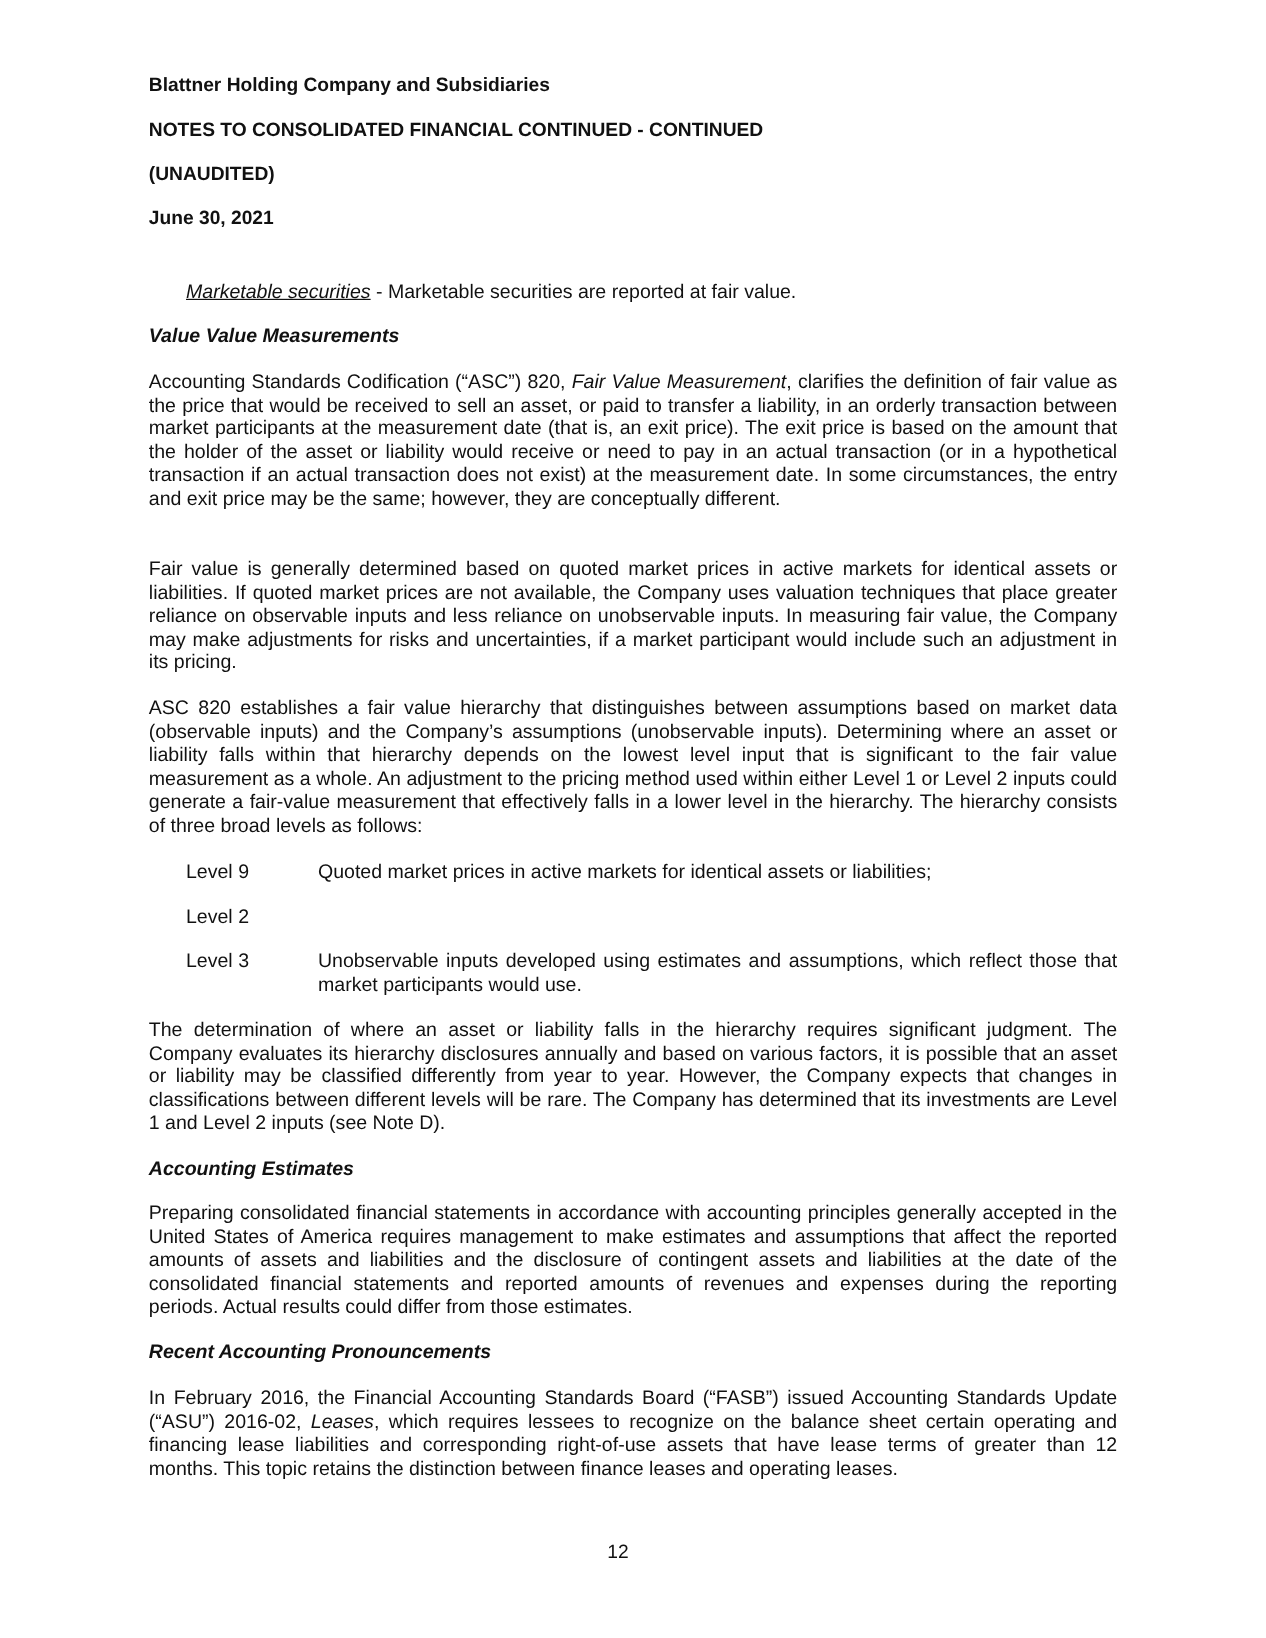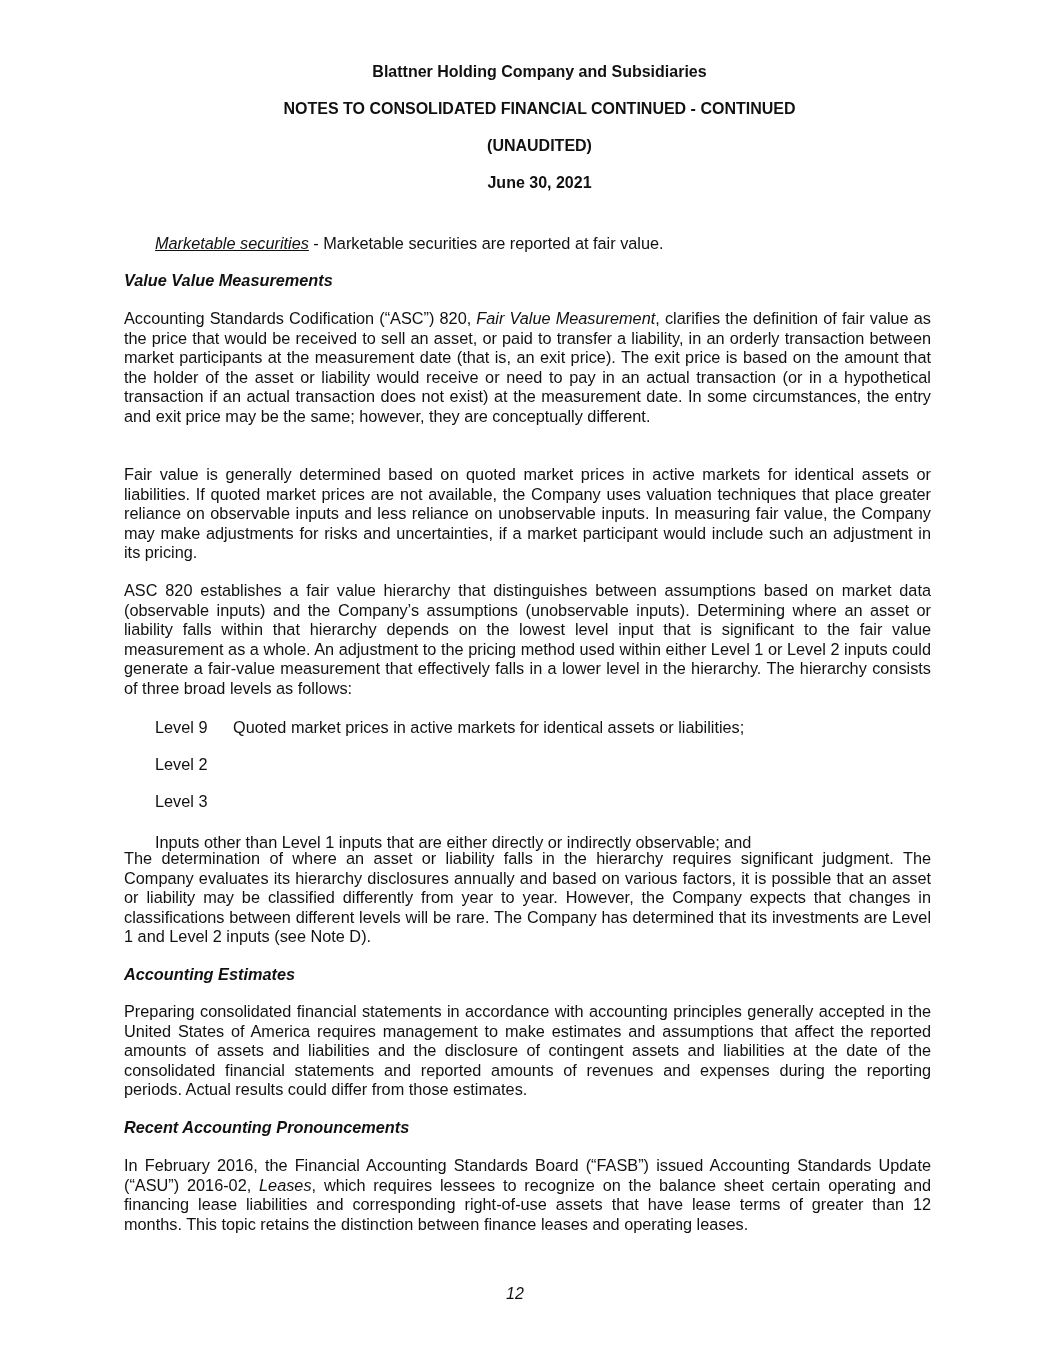--- a/index.html
+++ b/index.html
@@ -18,23 +18,22 @@
     line-height: 19.6px;
   }
   .page {
     position: absolute;
     left: 124px;
     top: 0;
     width: 807px;
   }
   .hdr {
     position: absolute;
-    left: 12px;
+    left: 0;
     width: 807px;
-    text-align: center;
     font-weight: bold;
     font-size: 16px;
   }
   .block {
     position: absolute;
     left: 0;
     width: 807px;
   }
   .justify {
     text-align: justify;
@@ -53,29 +52,29 @@
     display: flex;
   }
   .level-label {
     width: 78px;
     flex: 0 0 78px;
   }
   .level-text {
     flex: 1 1 auto;
     text-align: justify;
     text-align-last: left;
+    margin-left: 32px;
   }
   .page-number {
     position: absolute;
     left: 0;
     width: 1030px;
     text-align: center;
     top: 1284px;
     font-size: 16px;
-    font-style: italic;
   }
 </style>
 </head>
 <body>
 
 <div class="page">
 
   <div class="hdr" style="top:62px;">Blattner Holding Company and Subsidiaries</div>
   <div class="hdr" style="top:99px;">NOTES TO CONSOLIDATED FINANCIAL CONTINUED - CONTINUED</div>
   <div class="hdr" style="top:136px;">(UNAUDITED)</div>
@@ -94,24 +93,24 @@
   <div class="block justify" style="top:465px;">Fair value is generally determined based on quoted market prices in active markets for identical assets or liabilities.  If quoted market prices are not available, the Company uses valuation techniques that place greater reliance on observable inputs and less reliance on unobservable inputs.  In measuring fair value, the Company may make adjustments for risks and uncertainties, if a market participant would include such an adjustment in its pricing.</div>
 
   <div class="block justify" style="top:581px;">ASC 820 establishes a fair value hierarchy that distinguishes between assumptions based on market data (observable inputs) and the Company’s assumptions (unobservable inputs).  Determining where an asset or liability falls within that hierarchy depends on the lowest level input that is significant to the fair value measurement as a whole.  An adjustment to the pricing method used within either Level 1 or Level 2 inputs could generate a fair-value measurement that effectively falls in a lower level in the hierarchy.  The hierarchy consists of three broad levels as follows:</div>
 
   <div class="level-row" style="top:718px;">
     <span class="level-label">Level 9</span>
     <span class="level-text">Quoted market prices in active markets for identical assets or liabilities;</span>
   </div>
   <div class="level-row" style="top:755px;flex-direction:column;">
     <span class="level-label">Level 2</span>
-    <span class="level-text">Inputs other than Level 1 inputs that are either directly or indirectly observable; and</span>
   </div>
   <div class="level-row" style="top:792px;">
     <span class="level-label">Level 3</span>
+    <span class="level-text">Unobservable inputs developed using estimates and assumptions, which reflect those that market participants would use.</span>
   </div>
 
   <div class="block justify" style="top:849px;">The determination of where an asset or liability falls in the hierarchy requires significant judgment.  The Company evaluates its hierarchy disclosures annually and based on various factors, it is possible that an asset or liability may be classified differently from year to year.  However, the Company expects that changes in classifications between different levels will be rare.  The Company has determined that its investments are Level 1 and Level 2 inputs (see Note D).</div>
 
   <div class="block sub-head" style="top:965px;">Accounting Estimates</div>
 
   <div class="block justify" style="top:1002px;">Preparing consolidated financial statements in accordance with accounting principles generally accepted in the United States of America requires management to make estimates and assumptions that affect the reported amounts of assets and liabilities and the disclosure of contingent assets and liabilities at the date of the consolidated financial statements and reported amounts of revenues and expenses during the reporting periods.  Actual results could differ from those estimates.</div>
 
   <div class="block sub-head" style="top:1118px;">Recent Accounting Pronouncements</div>
 

